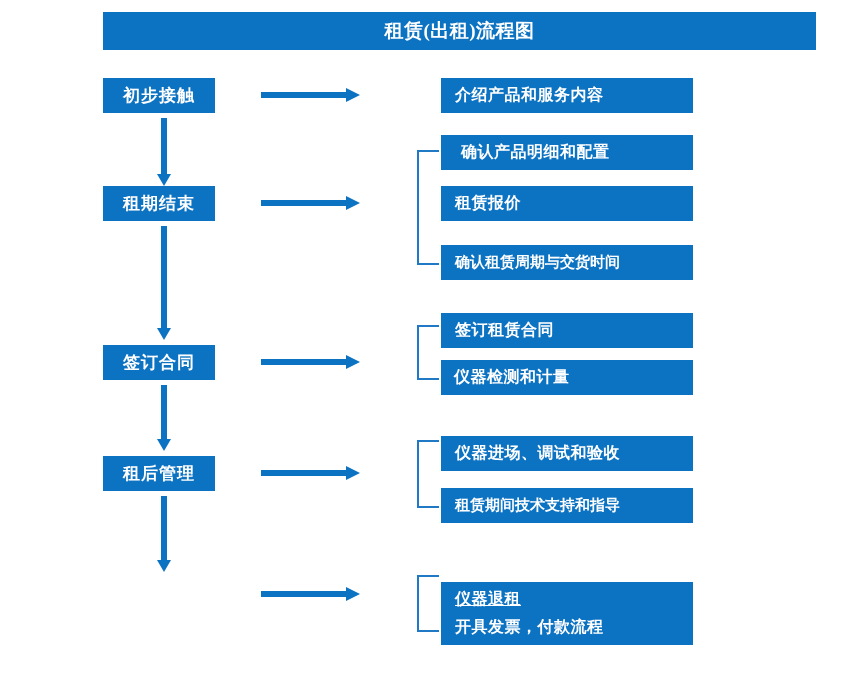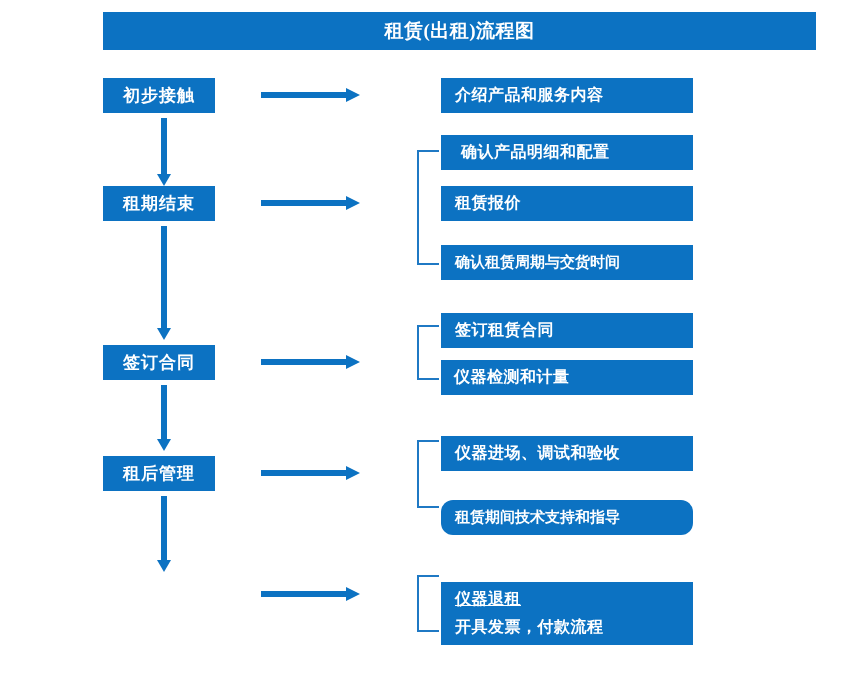--- a/index.html
+++ b/index.html
@@ -199,19 +199,19 @@
   <div class="task-box" style="top:186px;text-align:center;">租赁报价</div>
 
   <div class="task-box" style="top:313px;">签订租赁合同</div>
 
   <div class="task-box small-text" style="top:245px;">确认租赁周期与交货时间</div>
 
   <div class="task-box" style="top:360px;padding-left:13px;">仪器检测和计量</div>
 
   <div class="task-box" style="top:436px;">仪器进场、调试和验收</div>
 
-  <div class="task-box small-text" style="top:500px;border-radius:12px;">租赁期间技术支持和指导</div>
+  <div class="task-box small-text" style="top:488px;">租赁期间技术支持和指导</div>
 
   <div class="task-box" style="top:582px;text-decoration:underline;">仪器退租</div>
 
   <div class="task-box" style="top:610px;">开具发票，付款流程</div>
 
 </div>
 
 </body></html>

